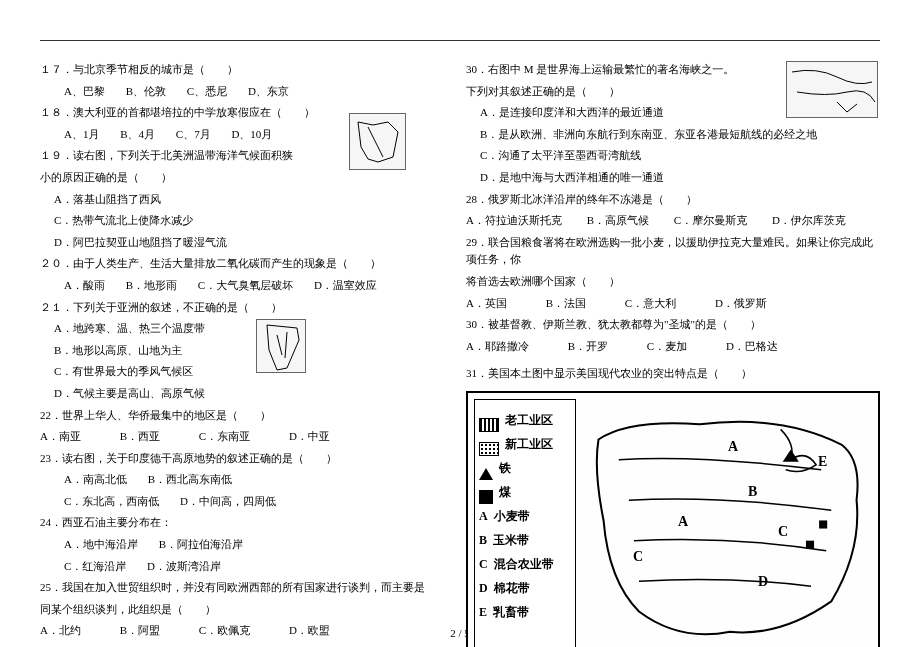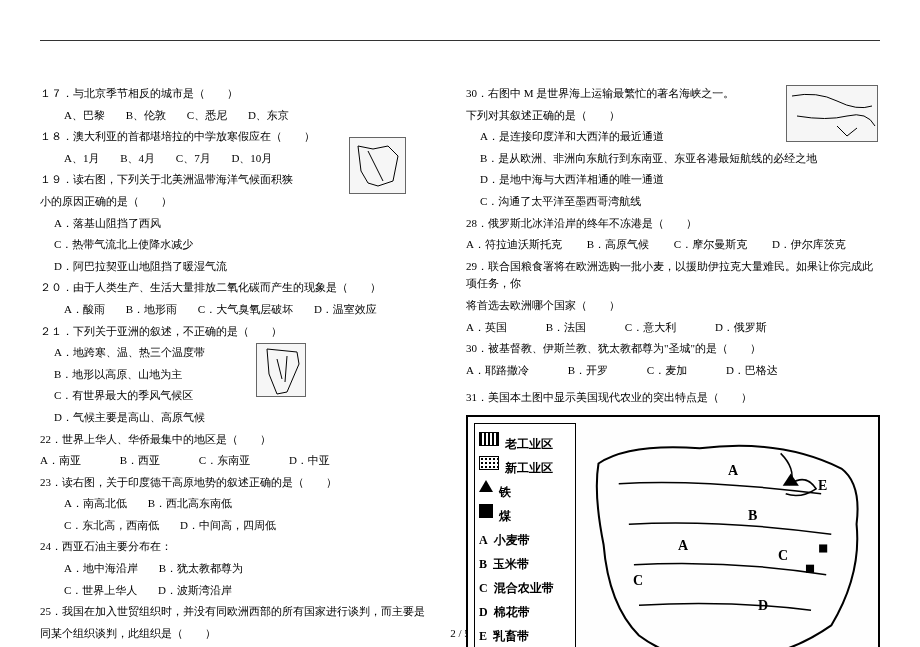--- a/index.html
+++ b/index.html
@@ -17,21 +17,20 @@
     border-top: 1px solid #333;
     margin: 40px 40px 0 40px;
     padding-top: 20px;
     display: flex;
     gap: 40px;
     height: 560px;
   }
   .col {
     flex: 1;
     position: relative;
-    margin-top: 24px;
   }
   .q {
     margin-bottom: 4px;
     line-height: 1.6;
   }
   .indent { padding-left: 14px; }
   .opts { padding-left: 24px; }
   .opts span { display: inline-block; margin-right: 18px; }
   .opts2 span { display: inline-block; margin-right: 36px; }
   .opts3 span { display: inline-block; margin-right: 22px; }
@@ -64,21 +63,21 @@
     top: 6px;
     bottom: 6px;
     width: 92px;
     border: 1px solid #000;
     background: #fff;
     padding: 8px 4px;
     font-size: 12px;
     line-height: 2.0;
     font-weight: bold;
   }
-  .legend-box .row { display: flex; align-items: flex-start; gap: 6px; }
+  .legend-box .row { display: flex; align-items: flex-end; gap: 6px; }
   .sym { width: 18px; height: 12px; display: inline-block; border: 1px solid #000; }
   .sym.hatch { background: repeating-linear-gradient(90deg,#000 0 2px,#fff 2px 4px); }
   .sym.dots { background: radial-gradient(circle,#000 1px,#fff 1px); background-size: 4px 4px; }
   .sym.tri { width: 0; height: 0; border: 7px solid transparent; border-bottom: 12px solid #000; border-top: 0; }
   .sym.sq { background: #000; width: 12px; height: 12px; }
   .page-num {
     text-align: center;
     font-size: 11px;
     padding: 6px 0;
   }
@@ -167,24 +166,24 @@
       <span>B．西北高东南低</span>
     </div>
     <div class="opts q">
       <span>C．东北高，西南低</span>
       <span>D．中间高，四周低</span>
     </div>
 
     <div class="q">24．西亚石油主要分布在：</div>
     <div class="opts q">
       <span>A．地中海沿岸</span>
-      <span>B．犹太教都尊为</span>
-    </div>
-    <div class="opts q">
-      <span>C．世界上华人</span>
+      <span>B．阿拉伯海沿岸</span>
+    </div>
+    <div class="opts q">
+      <span>C．红海沿岸</span>
       <span>D．波斯湾沿岸</span>
     </div>
 
     <div class="q">25．我国在加入世贸组织时，并没有同欧洲西部的所有国家进行谈判，而主要是</div>
     <div class="q">同某个组织谈判，此组织是（　　）</div>
     <div class="opts2 q">
       <span>A．北约</span>
       <span>B．阿盟</span>
       <span>C．欧佩克</span>
       <span>D．欧盟</span>
@@ -196,22 +195,22 @@
     <div class="float-img img3">
       <svg viewBox="0 0 90 55" width="90" height="55">
           <path d="M5 10 Q30 5 50 15 Q70 25 85 20 M10 30 Q40 35 60 30 Q80 25 88 40 M50 40 L60 50 L70 42" fill="none" stroke="#000" stroke-width="1"></path>
         </svg>
     </div>
 
     <div class="q">30．右图中 M 是世界海上运输最繁忙的著名海峡之一。</div>
     <div class="q">下列对其叙述正确的是（　　）</div>
     <div class="indent q">A．是连接印度洋和大西洋的最近通道</div>
     <div class="indent q">B．是从欧洲、非洲向东航行到东南亚、东亚各港最短航线的必经之地</div>
+    <div class="indent q">C．沟通了太平洋至墨西哥湾航线</div>
     <div class="indent q">D．是地中海与大西洋相通的唯一通道</div>
-    <div class="indent q">C．沟通了太平洋至墨西哥湾航线</div>
 
     <div class="q">28．俄罗斯北冰洋沿岸的终年不冻港是（　　）</div>
     <div class="opts3 q">
       <span>A．符拉迪沃斯托克</span>
       <span>B．高原气候</span>
       <span>C．摩尔曼斯克</span>
       <span>D．伊尔库茨克</span>
     </div>
 
     <div class="q">29．联合国粮食署将在欧洲选购一批小麦，以援助伊拉克大量难民。如果让你完成此项任务，你</div>

